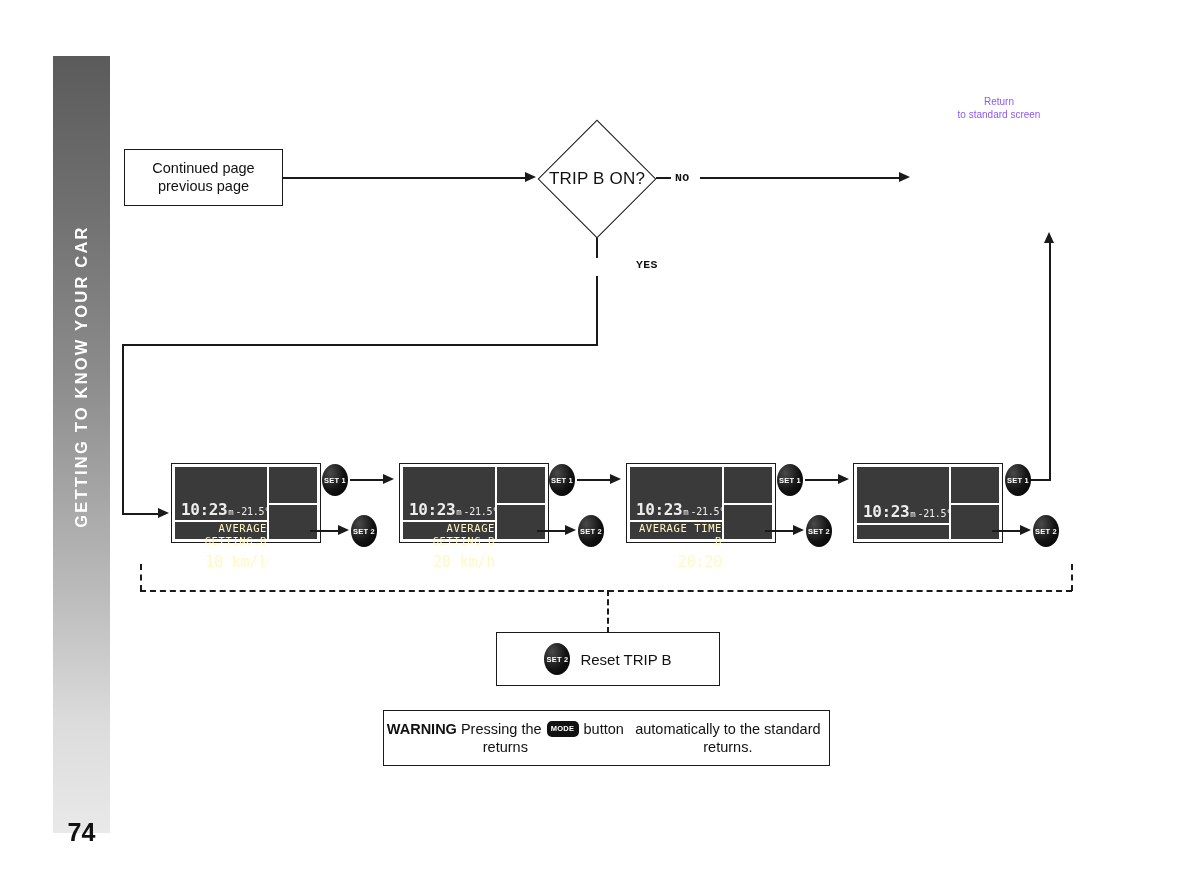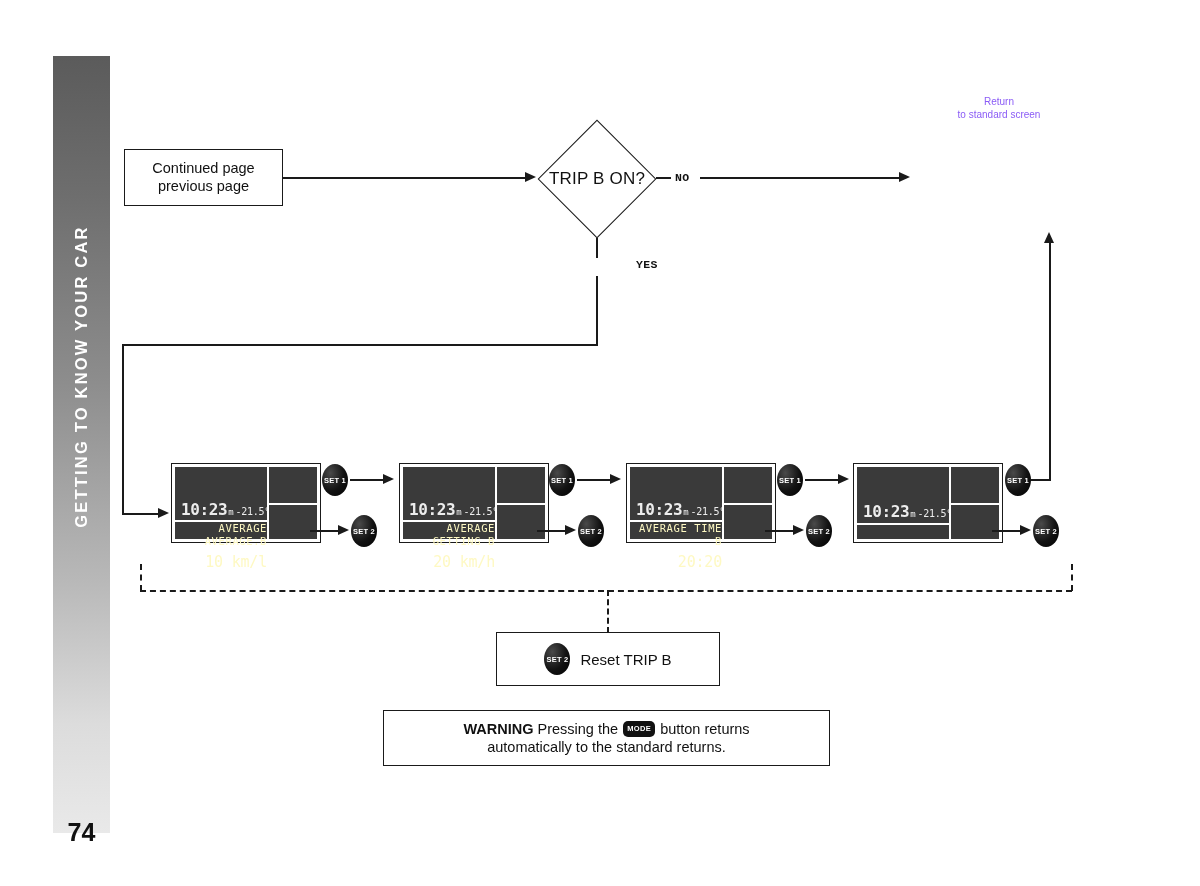--- a/index.html
+++ b/index.html
@@ -155,21 +155,21 @@
   
   #reset-box{left:496px;top:632px;width:224px;height:54px;}
   .reset-inner{
     position:absolute;left:0;top:0;width:100%;height:100%;
     display:flex;align-items:center;justify-content:center;gap:10px;
     font-size:15px;color:#111;
   }
   #warning-box{left:383px;top:710px;width:447px;height:56px;}
   .warn-inner{
     position:absolute;left:0;top:0;width:100%;height:100%;
-    display:flex;flex-direction:column;align-items:center;justify-content:center;
+    display:flex;flex-direction:row;align-items:center;justify-content:center;
     font-size:14.5px;color:#111;line-height:1.25;text-align:center;
   }
   .warn-strong{font-weight:bold;}
 
   
   #return-caption{
     position:absolute;left:920px;top:96px;width:158px;text-align:center;
     font-size:10px;color:#8b5cf6;line-height:1.28;
   }
 </style>
@@ -224,21 +224,21 @@
       <div class="lcd-content">
         <div class="lcd-top">
           <div class="lcd-clock">
             <span class="lcd-time">10:23</span>
               <span class="lcd-m">m</span>
               <span class="lcd-temp">-21.5°</span>
           </div>
         </div>
         <div class="lcd-body">
           <div class="lcd-label">AVERAGE</div>
-          <div class="lcd-label">AVERAGE.B</div>
+          <div class="lcd-label">GETTING.B</div>
           <div class="lcd-value">10 km/l</div>
         </div>
       </div>
       <div class="lcd-vdiv"></div>
       <div class="lcd-hdiv-right"></div>
     </div>
   </div>
 
   <div class="setbtn" style="left:322px;top:464px;">SET 1</div>
   <div class="hline" style="left:350px;top:479px;width:34px;"></div>

